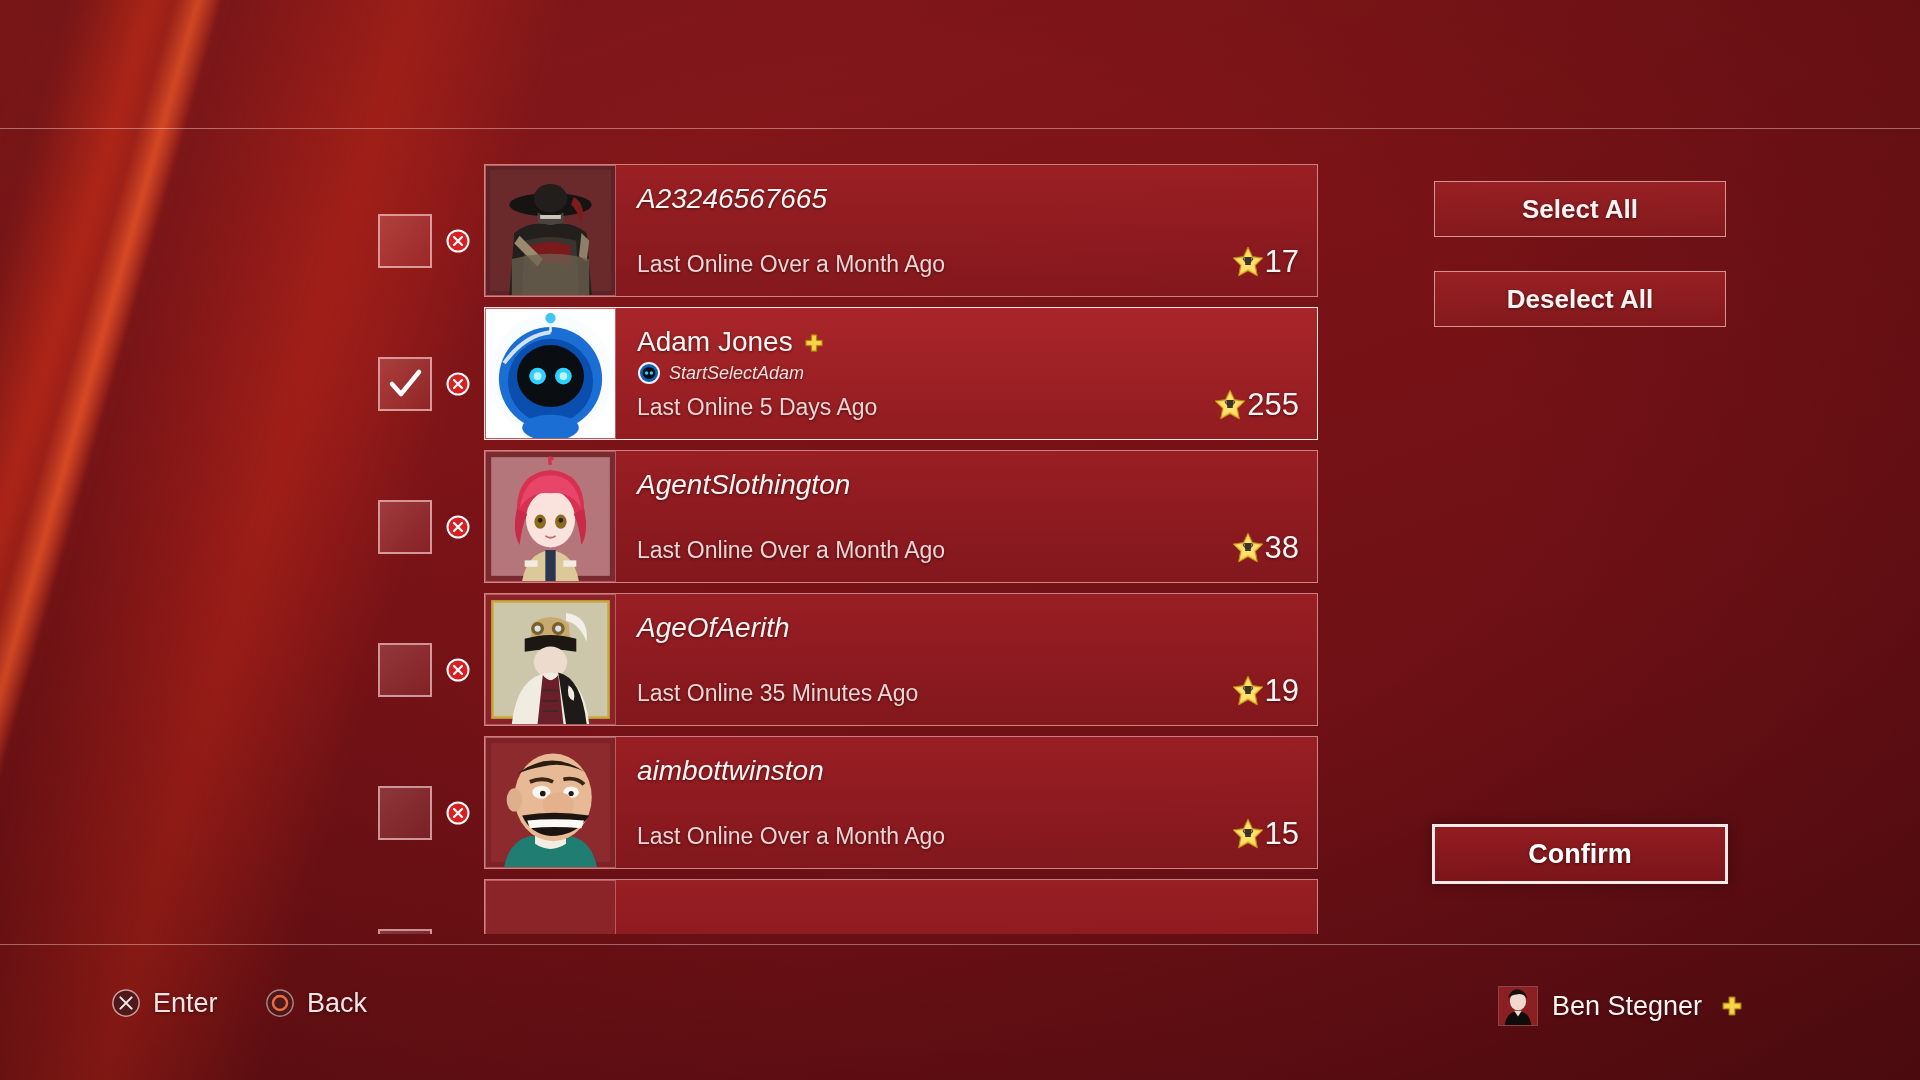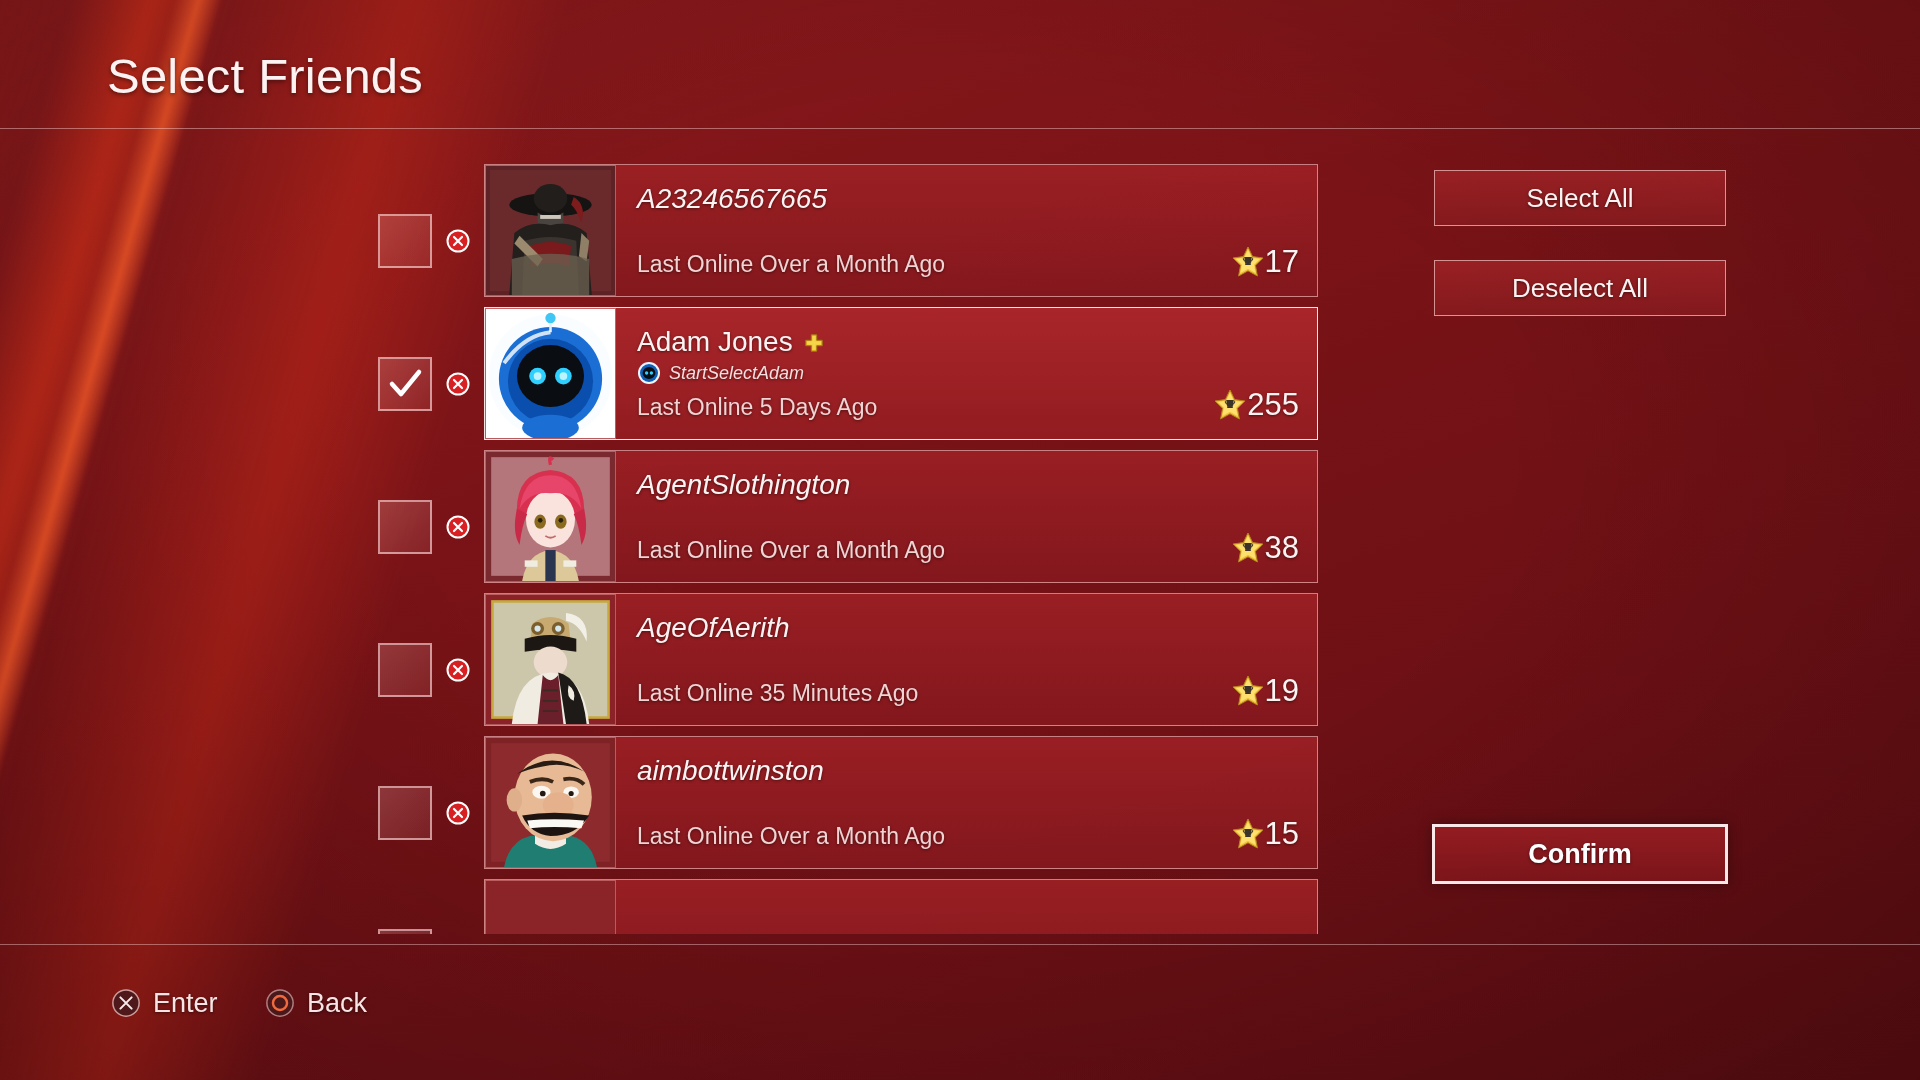--- a/index.html
+++ b/index.html
@@ -93,22 +93,23 @@
     font-size:31px; color:#fdf3f3; font-weight:300;
     text-shadow:0 1px 3px rgba(0,0,0,.5);
   }
 
   
   .side-btn {
     position:absolute; left:1434px; width:292px; height:56px;
     background:linear-gradient(to bottom, rgba(158,34,38,.85), rgba(134,26,30,.85));
     border:1px solid rgba(255,210,210,.65);
     display:flex; align-items:center; justify-content:center;
-    font-size:26px; color:#fdf3f3; font-weight:normal;
+    font-size:26px; color:#fdf3f3; font-weight:bold;
     text-shadow:0 1px 3px rgba(0,0,0,.5);
+    margin-top:11px;
   }
   #btn-select-all  { top:170px; }
   #btn-deselect-all{ top:260px; }
   #btn-confirm {
     position:absolute; left:1432px; top:824px; width:296px; height:60px;
     background:linear-gradient(to bottom, rgba(152,30,34,.9), rgba(126,22,27,.9));
     border:3px solid rgba(255,240,240,.96);
     display:flex; align-items:center; justify-content:center;
     font-size:27px; color:#ffffff; font-weight:bold;
     text-shadow:0 1px 3px rgba(0,0,0,.5);
@@ -136,23 +137,20 @@
 <body>
 
 <div id="root">
 
   <div class="streak s4"></div>
   <div class="streak s3"></div>
   <div class="streak s1"></div>
   <div class="streak s2"></div>
   <div class="vig"></div>
 
-  <div id="header">
-    <div id="page-title">Select Friends</div>
-  </div>
   <div id="header-rule"></div>
 
   <div id="list-area">
     <div id="friend-list">
         <div class="row-wrap">
           <div class="checkbox"></div>
           <svg class="remove-icon" viewBox="0 0 24 24">
             <circle cx="12" cy="12" r="10.5" fill="#d81f22" stroke="#ffffff" stroke-width="2"></circle>
             <path d="M8 8 L16 16 M16 8 L8 16" stroke="#ffffff" stroke-width="2.2" stroke-linecap="round"></path>
           </svg>
@@ -412,14 +410,28 @@
     </div>
 
     <div class="hint" id="hint-back">
       <svg viewBox="0 0 32 32">
         <circle cx="16" cy="16" r="14" fill="rgba(70,25,28,.85)" stroke="rgba(235,200,200,.6)" stroke-width="1.6"></circle>
         <circle cx="16" cy="16" r="7.5" fill="none" stroke="#ef6a3d" stroke-width="2.6"></circle>
       </svg>
       <span>Back</span>
     </div>
 
+    <div id="footer-user">
+      <svg class="uavatar" viewBox="0 0 40 40">
+        <rect width="40" height="40" fill="#8c1f22"></rect>
+        <ellipse cx="20" cy="15" rx="8.5" ry="9.5" fill="#f0d9cc"></ellipse>
+        <path d="M9 12 Q13 2 20 2.5 Q28 3 30 13 Q27 7 20 7.5 Q13 8 9 12 Z" fill="#15100f"></path>
+        <path d="M6 40 Q8 26 20 25 Q32 26 34 40 Z" fill="#100c0c"></path>
+        <path d="M16 25 L20 31 L24 25 Z" fill="#f0d9cc"></path>
+      </svg>
+      <span>Ben Stegner</span>
+      <svg class="plus-badge" viewBox="0 0 24 24">
+        <path d="M9 3 H15 V9 H21 V15 H15 V21 H9 V15 H3 V9 H9 Z" fill="#e8b923" stroke="#a07a10" stroke-width="1"></path>
+        <path d="M10.2 4.4 H13.8 V10.2 H19.6 V13.8 H13.8 V19.6 H10.2 V13.8 H4.4 V10.2 H10.2 Z" fill="#f5d54b"></path>
+      </svg>
+    </div>
   </div>
 </div>
 
 </body></html>

